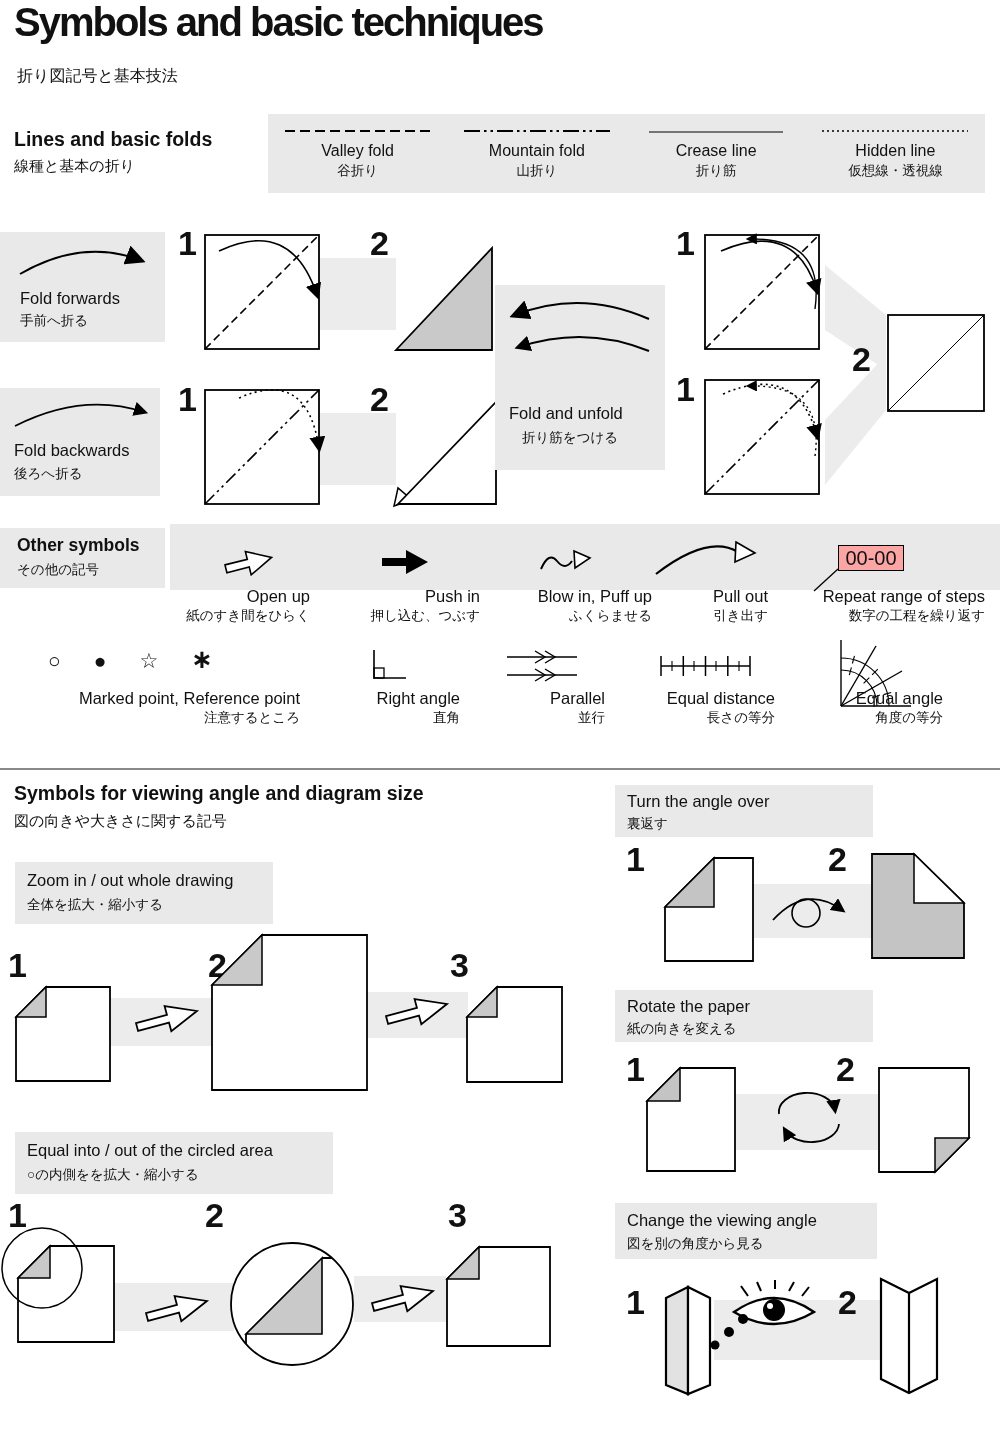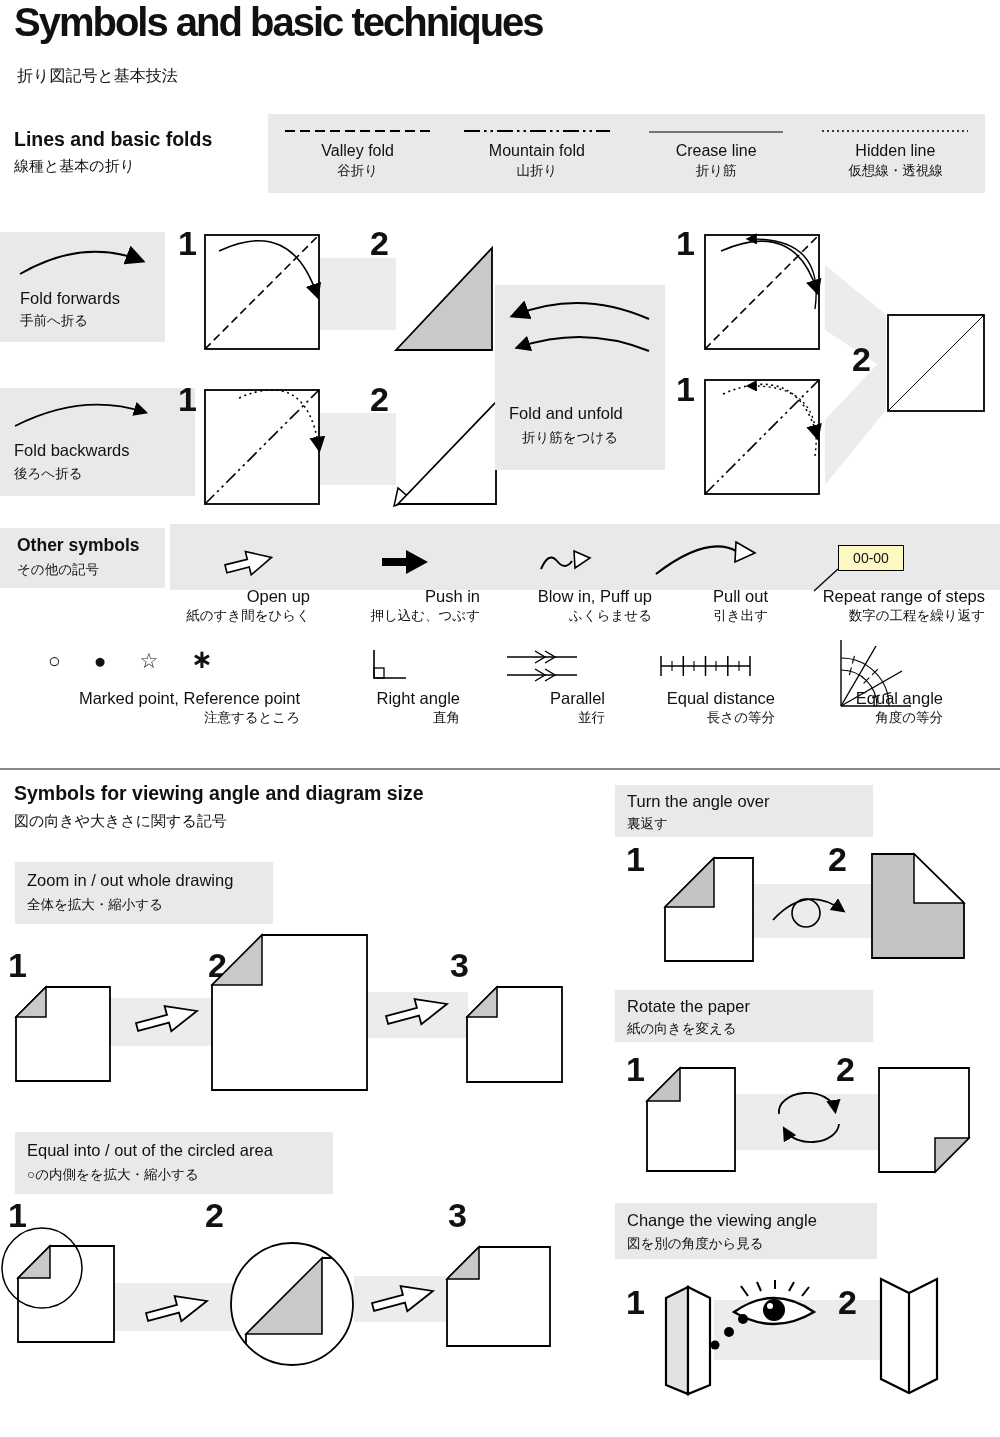--- a/index.html
+++ b/index.html
@@ -15,22 +15,22 @@
   .title{font-size:40px;font-weight:bold;letter-spacing:-2px;line-height:1;white-space:nowrap}
   .sub{font-size:16px;font-weight:normal}
   .h2{font-size:19.5px;font-weight:bold}
   .h2jp{font-size:15px}
   .legend{display:flex}
   .lcol{flex:1;text-align:center;padding-top:13px}
   .lcol .en{font-size:16px}
   .lcol svg{margin:0 auto 6px auto}
   .cen{text-align:right}
   svg{display:block;overflow:visible}
-  .badge{position:absolute;background:#fef9c3;border:1.5px solid #000;width:66px;height:26px;
-         font-size:14px;display:flex;align-items:center;justify-content:center}
+  .badge{position:absolute;background:#fca5a5;border:1.5px solid #000;width:66px;height:26px;
+         font-size:20px;display:flex;align-items:center;justify-content:center}
   .marks{position:absolute;display:flex;justify-content:space-between;font-size:21px;line-height:1}
   .divider{position:absolute;background:#888;height:1.5px}
 </style>
 </head>
 <body>
 
 <div class="page">
 
   <svg width="0" height="0" style="position:absolute">
     <defs>
@@ -92,21 +92,21 @@
   <svg class="abs" style="left:203px;top:233px" width="122" height="122">
     <rect x="2" y="2" width="114" height="114" fill="#fff" stroke="#000" stroke-width="1.8"></rect>
     <line x1="2" y1="116" x2="116" y2="2" stroke="#000" stroke-width="1.6" stroke-dasharray="8,4.5"></line>
     <path d="M16,18 Q88,-16 114,62" stroke="#000" stroke-width="1.6" fill="none" marker-end="url(#ahb)"></path>
   </svg>
   <div class="num" style="left:370px;top:226px">2</div>
   <svg class="abs" style="left:392px;top:236px" width="104" height="118">
     <polygon points="4,114 100,114 100,12" fill="#c9c9c9" stroke="#000" stroke-width="1.8"></polygon>
   </svg>
 
-  <div class="gbox" style="left:0;top:388px;width:195px;height:108px">
+  <div class="gbox" style="left:0;top:388px;width:160px;height:108px">
     <svg class="abs" style="left:10px;top:14px" width="145" height="30">
       <path d="M5,24 Q72,-10 134,10" stroke="#000" stroke-width="1.8" fill="none" marker-end="url(#ah)"></path>
     </svg>
     <div class="abs en" style="left:14px;top:52px">Fold backwards</div>
     <div class="abs jp" style="left:14px;top:77px">後ろへ折る</div>
   </div>
   <div class="band" style="left:316px;top:413px;width:80px;height:72px"></div>
   <div class="num" style="left:178px;top:382px">1</div>
   <svg class="abs" style="left:203px;top:388px" width="122" height="122">
     <rect x="2" y="2" width="114" height="114" fill="#fff" stroke="#000" stroke-width="1.8"></rect>

